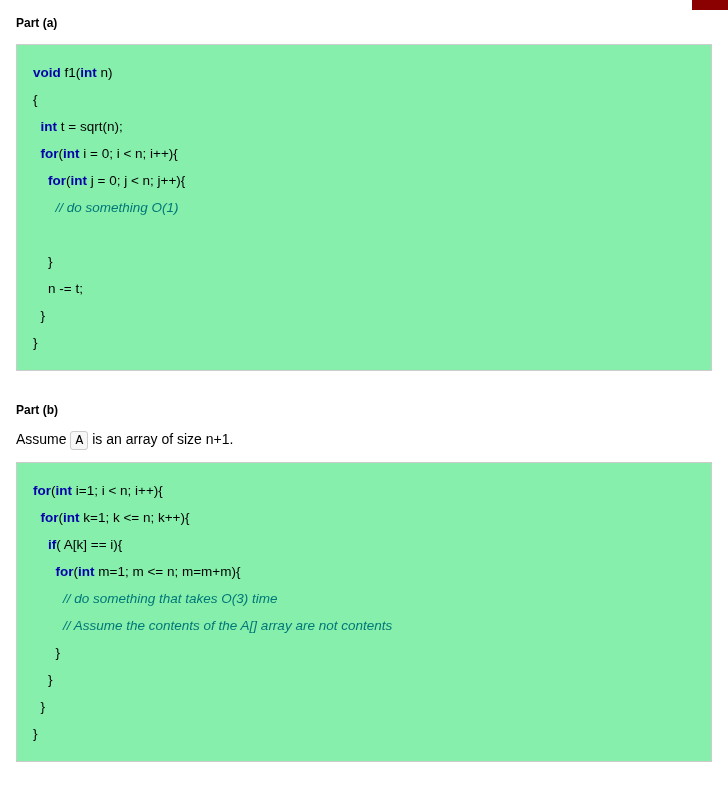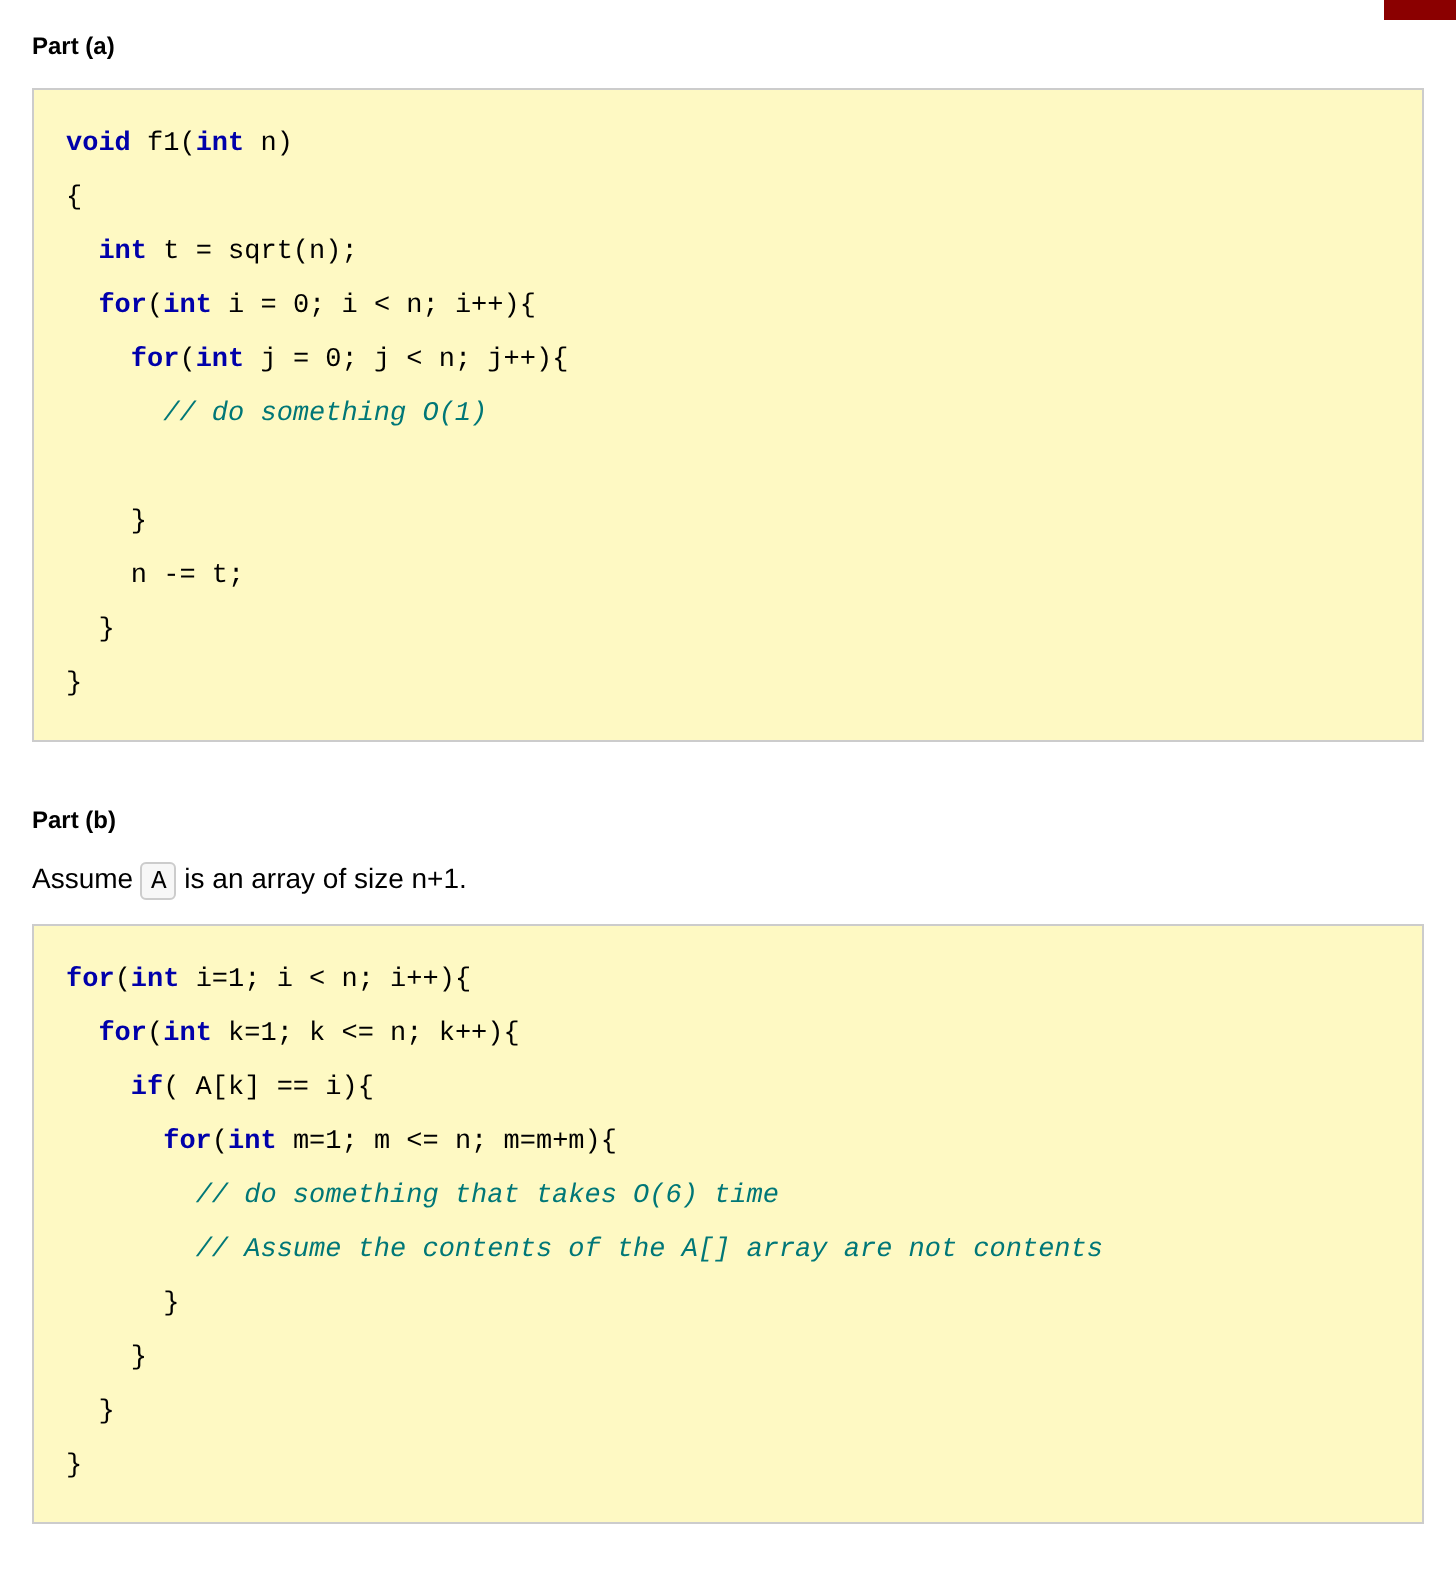--- a/index.html
+++ b/index.html
@@ -29,24 +29,24 @@
     }
     .inline-code {
       font-family: "Courier New", Courier, monospace;
       background: #f7f7f7;
       border: 1px solid #ccc;
       border-radius: 3px;
       padding: 1px 4px;
       font-size: 13px;
     }
     .code-block {
-      background: #fef9c3;
+      background: #86efac;
       border: 1px solid #ccc;
       padding: 14px 16px;
-      font-family: Liberation Mono, monospace;
+      font-family: Liberation Sans, sans-serif;
       font-size: 13.5px;
       line-height: 2.0;
       white-space: pre;
       color: #000;
       overflow-x: auto;
     }
     .tok-keyword {
       color: #0000aa;
       font-weight: bold;
     }
@@ -83,18 +83,18 @@
 <span>}</span></div>
 
 <div class="part-heading part-heading-b">Part (b)</div>
 
 <div class="description"><span>Assume </span><span class="inline-code">A</span><span> is an array of size n+1.</span></div>
 
 <div class="code-block"><span class="tok-keyword">for</span><span>(</span><span class="tok-keyword">int</span><span> i=1; i &lt; n; i++){</span>
 <span>  </span><span class="tok-keyword">for</span><span>(</span><span class="tok-keyword">int</span><span> k=1; k &lt;= n; k++){</span>
 <span>    </span><span class="tok-keyword">if</span><span>( A[k] == i){</span>
 <span>      </span><span class="tok-keyword">for</span><span>(</span><span class="tok-keyword">int</span><span> m=1; m &lt;= n; m=m+m){</span>
-<span>        </span><span class="tok-comment">// do something that takes O(6) time</span>
+<span>        </span><span class="tok-comment">// do something that takes O(3) time</span>
 <span>        </span><span class="tok-comment">// Assume the contents of the A[] array are not contents</span>
 <span>      }</span>
 <span>    }</span>
 <span>  }</span>
 <span>}</span></div>
 
 </body></html>

